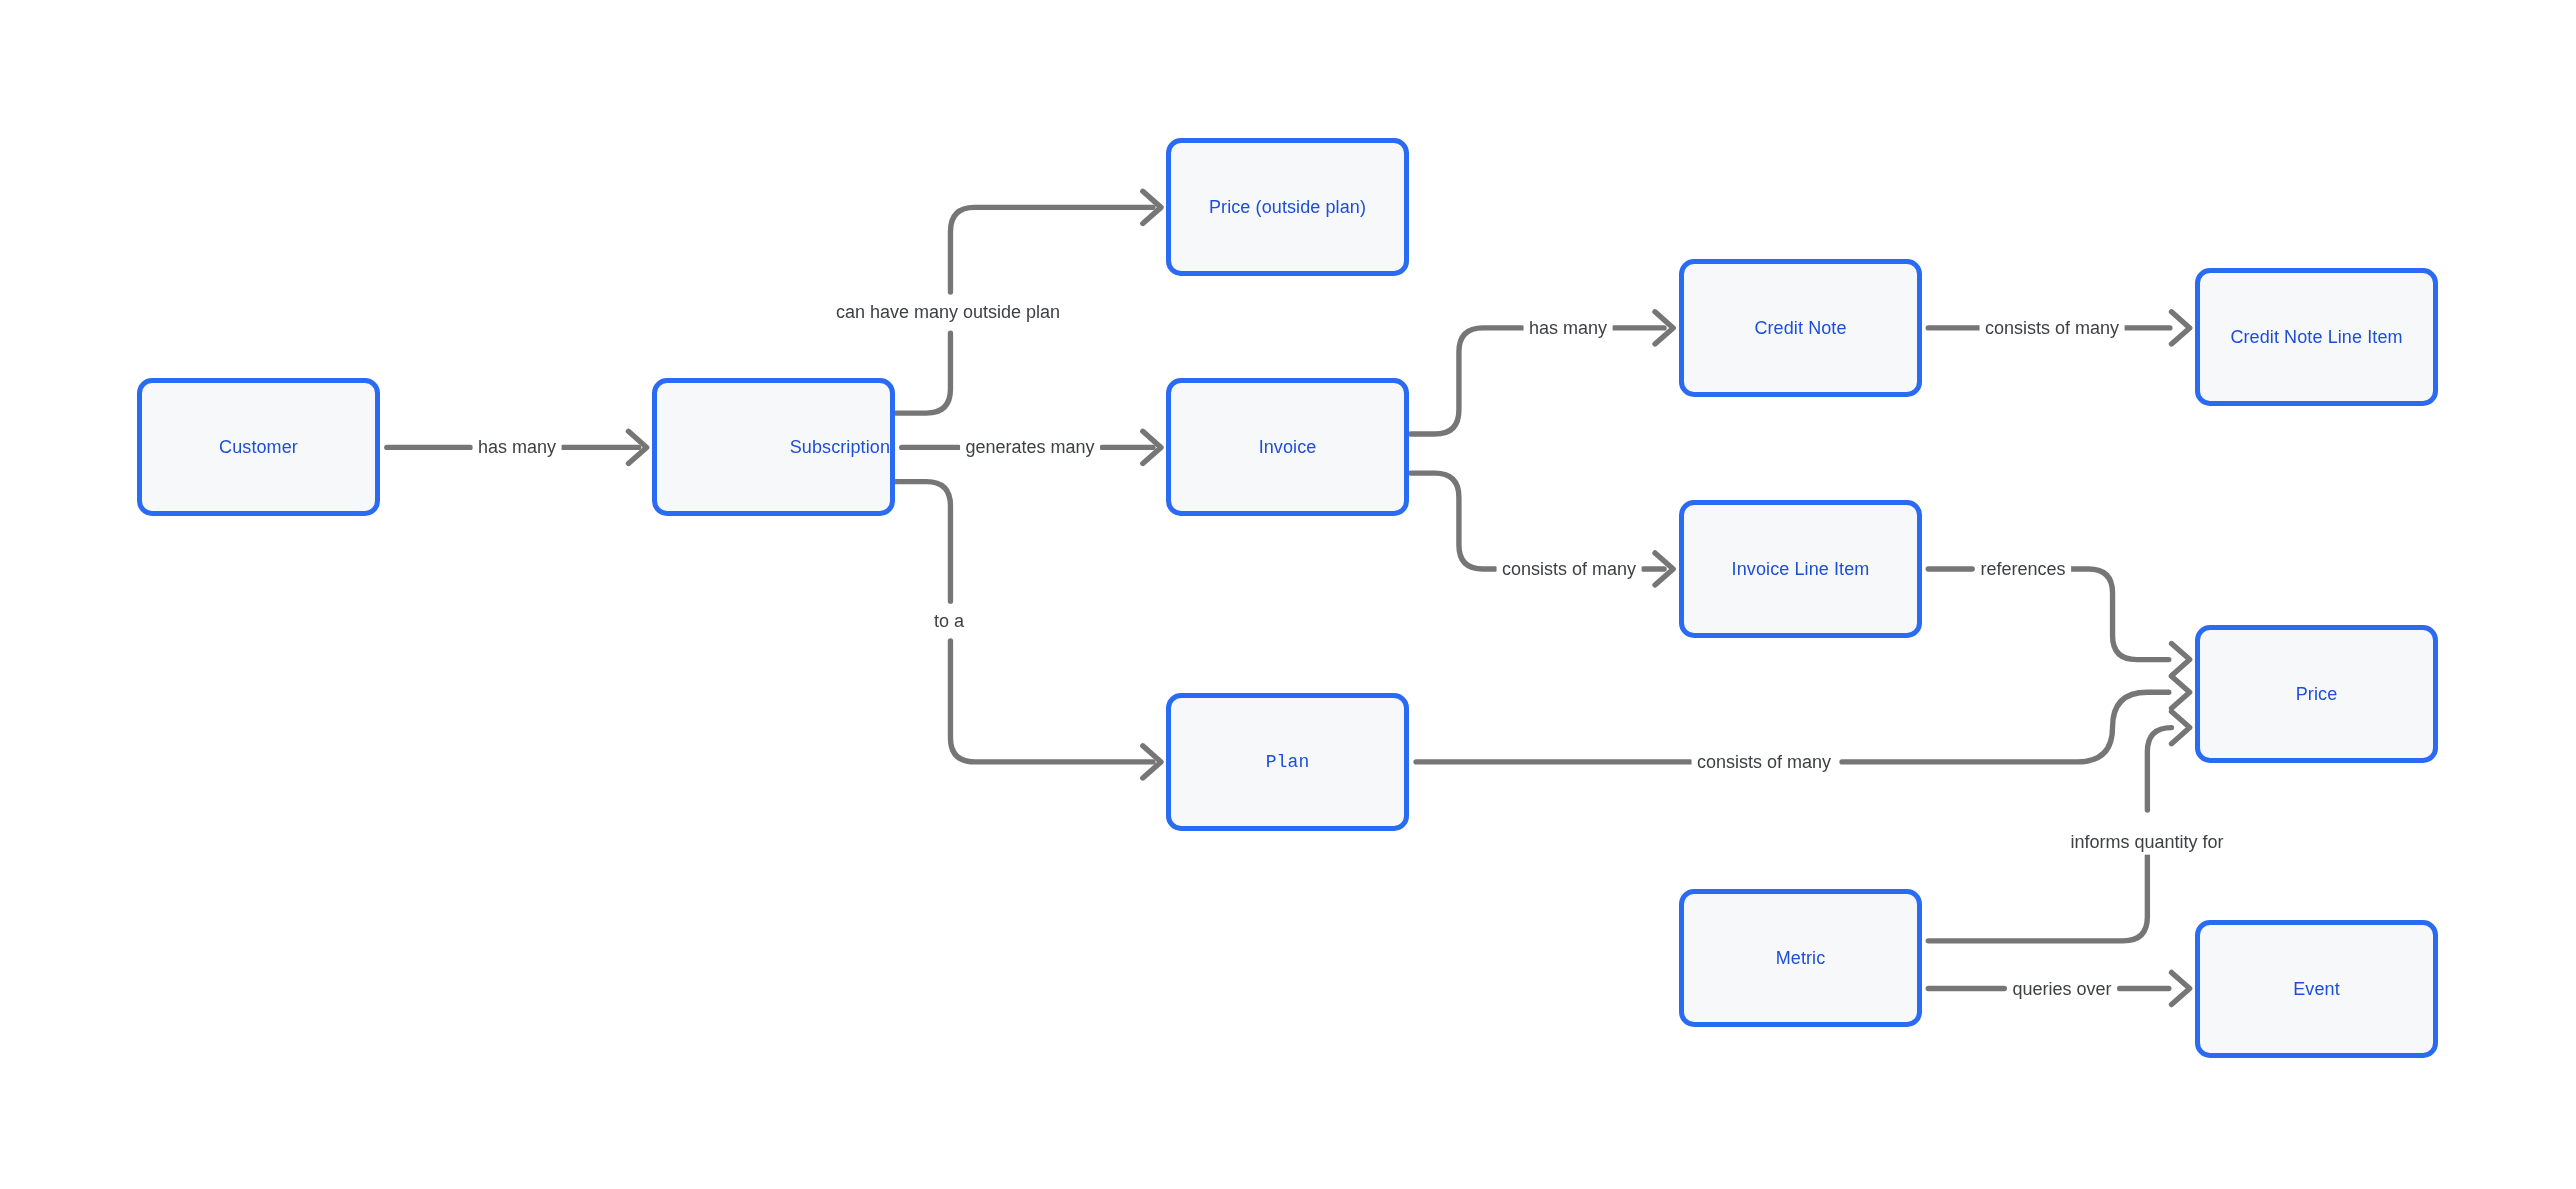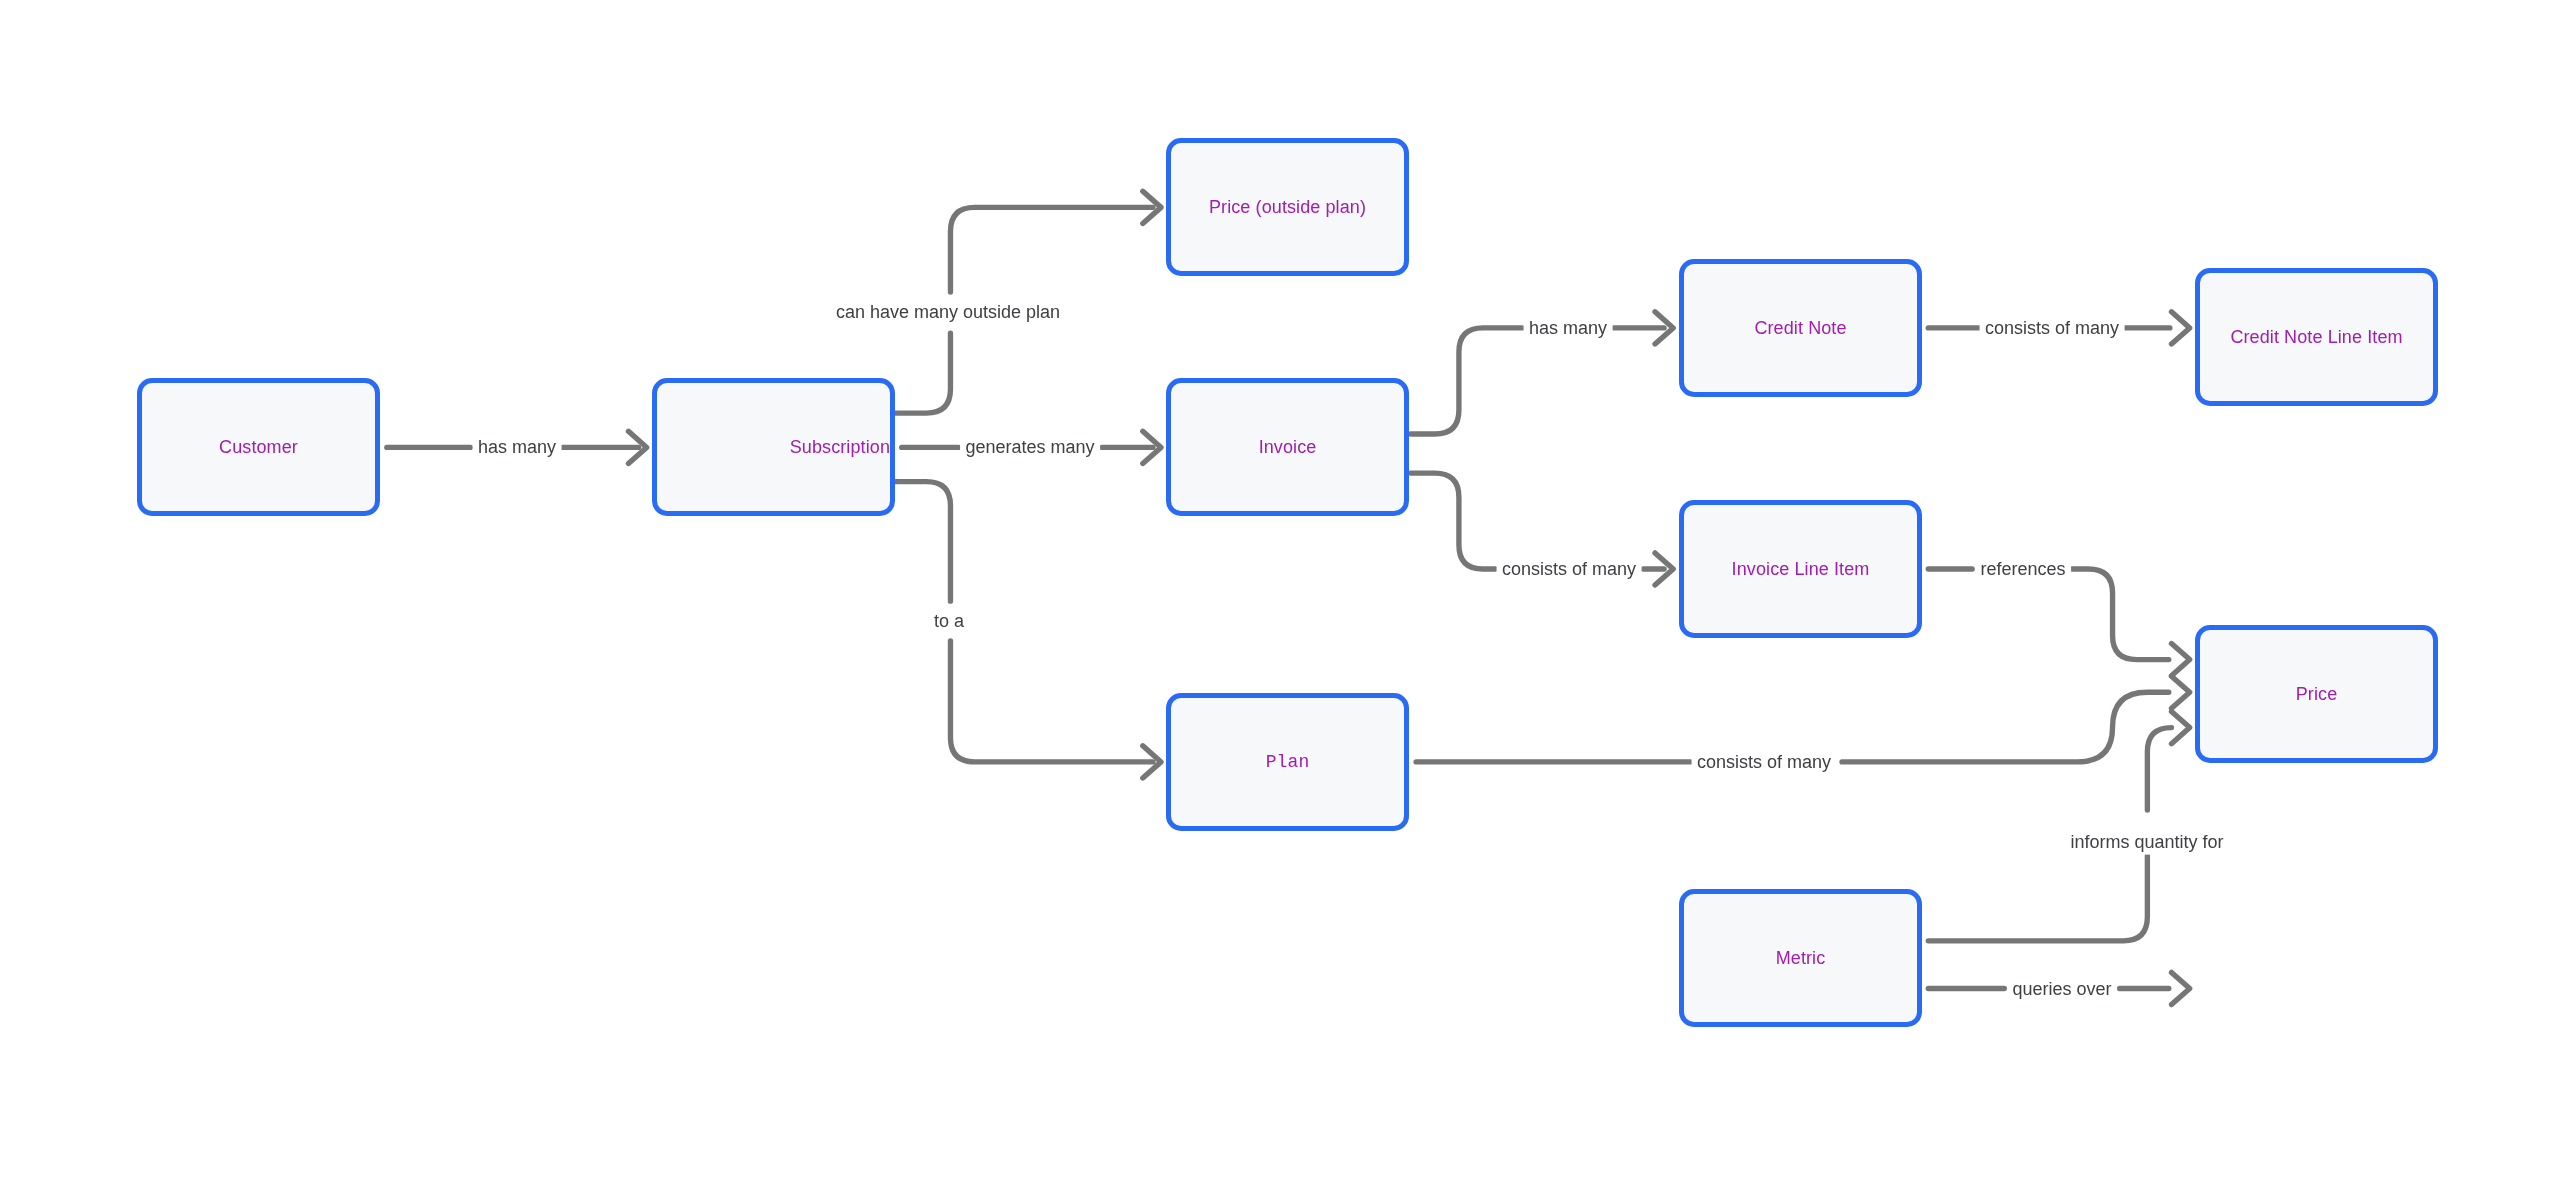--- a/index.html
+++ b/index.html
@@ -30,21 +30,21 @@
     box-sizing: border-box;
     background: #f7f8fa;
     border: 5.4px solid #2a6bf3;
     border-radius: 15px;
     display: flex;
     align-items: center;
     justify-content: center;
   }
   .node-label {
     font-size: 18px;
-    color: #a21caf;
+    color: #1d4ed8;
     text-align: center;
     letter-spacing: 0.1px;
   }
   .edge-label {
     position: absolute;
     transform: translate(-50%, -50%);
     background: #ffffff;
     padding: 1.1px 5.4px;
     font-size: 18px;
     color: #3e4044;
@@ -149,20 +149,23 @@
   </div>
   <div class="node" style="left:2195px; top:625px;">
     <span class="node-label">Price</span>
   </div>
   <div class="node" style="left:1166px; top:693px;font-family:Liberation Mono, monospace;">
     <span class="node-label">Plan</span>
   </div>
   <div class="node" style="left:1679px; top:889px;">
     <span class="node-label">Metric</span>
   </div>
+  <div class="node" style="left:2195px; top:920px;">
+    <span class="node-label">Event</span>
+  </div>
 
   <div class="edge-label" style="left:517px;  top:447px;">has many</div>
   <div class="edge-label" style="left:948px; top:312px;text-align:center;">can have many outside plan</div>
   <div class="edge-label" style="left:1030px; top:447px;">generates many</div>
   <div class="edge-label" style="left:949px; top:621px;">to a</div>
   <div class="edge-label" style="left:1568px; top:328px;">has many</div>
   <div class="edge-label" style="left:2052px; top:328px;">consists of many</div>
   <div class="edge-label" style="left:1569px; top:569px;">consists of many</div>
   <div class="edge-label" style="left:2023px; top:569px;">references</div>
   <div class="edge-label" style="left:1764px; top:762px;">consists of many</div>

